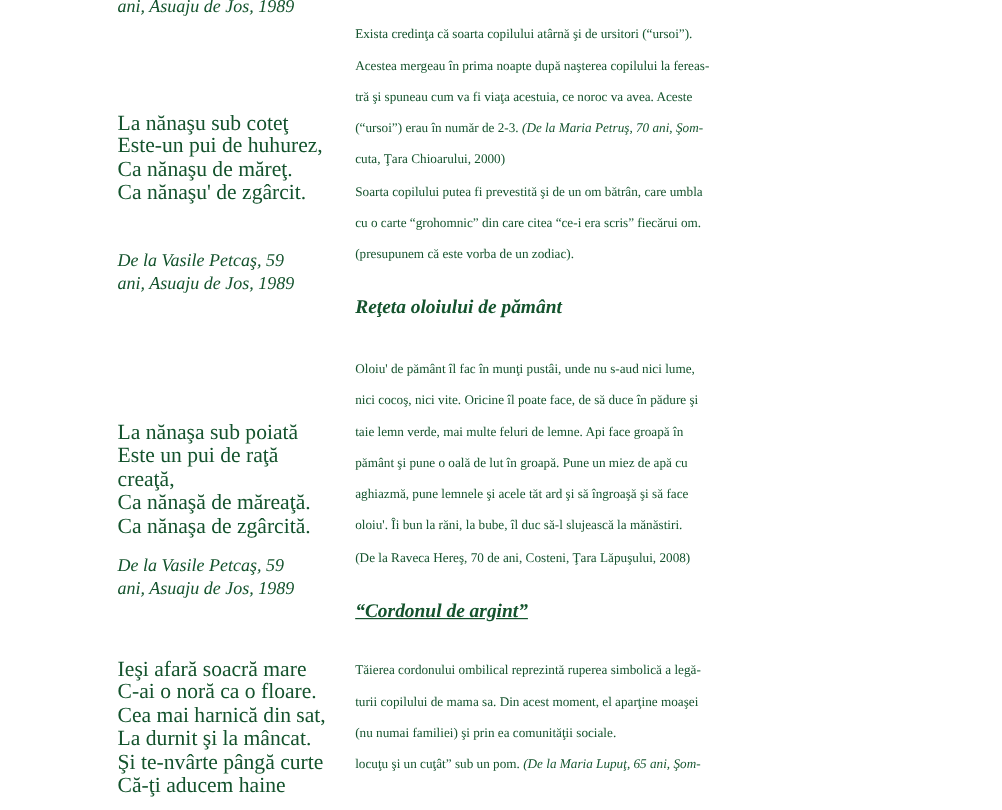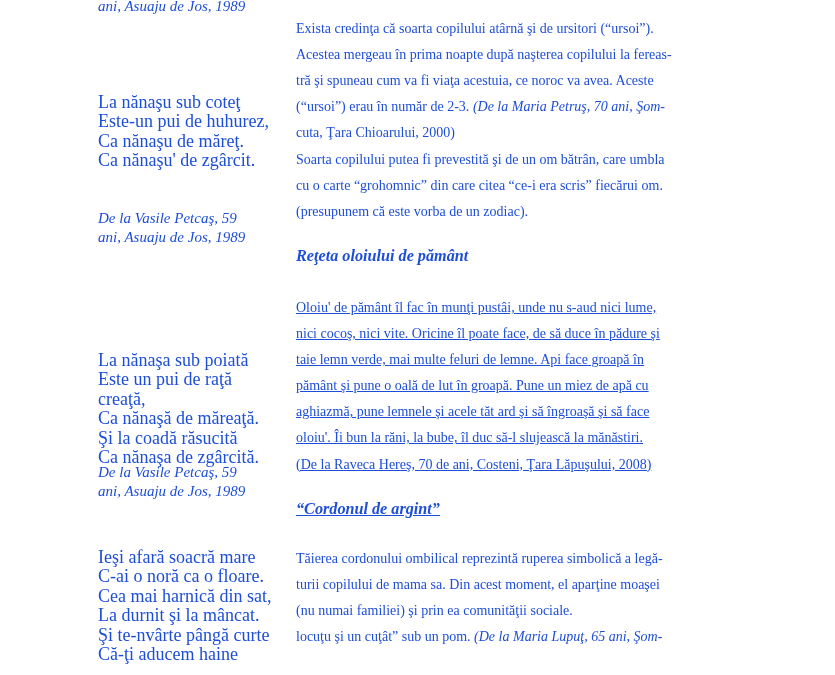--- a/index.html
+++ b/index.html
@@ -7,21 +7,21 @@
     padding: 0;
     background: #ffffff;
   }
   .page {
     position: relative;
     width: 696px;
     height: 675px;
     background: #ffffff;
     overflow: hidden;
     font-family: "Liberation Serif", "DejaVu Serif", serif;
-    color: #1d4ed8;
+    color: #14532d;
   }
 
   
   .left-col {
     position: absolute;
     left: 98px;
     top: 0;
     width: 185px;
   }
   .verse-block {
@@ -39,21 +39,21 @@
   }
 
   
   .right-col {
     position: absolute;
     left: 296px;
     top: 0;
     width: 470px;
   }
   .body-line {
-    font-size: 14px;
+    font-size: 11px;
     line-height: 26.1px;
     white-space: pre;
   }
   .body-line .ital {
     font-style: italic;
   }
   .section-heading {
     font-size: 16.2px;
     line-height: 26.1px;
     font-weight: bold;
@@ -82,21 +82,20 @@
     <div class="abs" style="top:209px;">
       <div class="source-line">De la Vasile Petcaş, 59</div>
       <div class="source-line">ani, Asuaju de Jos, 1989</div>
     </div>
 
     <div class="verse-block abs" style="top:328px;margin-top:23px;">
       <div class="verse-line">La nănaşa sub poiată</div>
       <div class="verse-line">Este un pui de raţă</div>
       <div class="verse-line">creaţă,</div>
       <div class="verse-line">Ca nănaşă de măreaţă.</div>
-      <div class="verse-line">Şi la coadă răsucită</div>
       <div class="verse-line">Ca nănaşa de zgârcită.</div>
     </div>
     <div class="abs" style="top:463px;">
       <div class="source-line">De la Vasile Petcaş, 59</div>
       <div class="source-line">ani, Asuaju de Jos, 1989</div>
     </div>
 
     <div class="verse-block abs" style="top:548px;">
       <div class="verse-line">Ieşi afară soacră mare</div>
       <div class="verse-line">C-ai o noră ca o floare.</div>
@@ -119,21 +118,21 @@
     </div>
 
     <div class="abs" style="top:147px;">
       <div class="body-line">Soarta copilului putea fi prevestită şi de un om bătrân, care umbla</div>
       <div class="body-line">cu o carte “grohomnic” din care citea “ce-i era scris” fiecărui om.</div>
       <div class="body-line">(presupunem că este vorba de un zodiac).</div>
     </div>
 
     <div class="section-heading abs" style="top:243px;">Reţeta oloiului de pământ</div>
 
-    <div class="abs" style="top:295px;text-decoration:underline;">
+    <div class="abs" style="top:295px;">
       <div class="body-line">Oloiu' de pământ îl fac în munţi pustâi, unde nu s-aud nici lume,</div>
       <div class="body-line">nici cocoş, nici vite. Oricine îl poate face, de să duce în pădure şi</div>
       <div class="body-line">taie lemn verde, mai multe feluri de lemne. Api face groapă în</div>
       <div class="body-line">pământ şi pune o oală de lut în groapă. Pune un miez de apă cu</div>
       <div class="body-line">aghiazmă, pune lemnele şi acele tăt ard şi să îngroaşă şi să face</div>
       <div class="body-line">oloiu'. Îi bun la răni, la bube, îl duc să-l slujească la mănăstiri.</div>
       <div class="body-line ital">(De la Raveca Hereş, 70 de ani, Costeni, Ţara Lăpuşului, 2008)</div>
     </div>
 
     <div class="section-heading abs" style="top:496px;text-decoration:underline;">“Cordonul de argint”</div>

